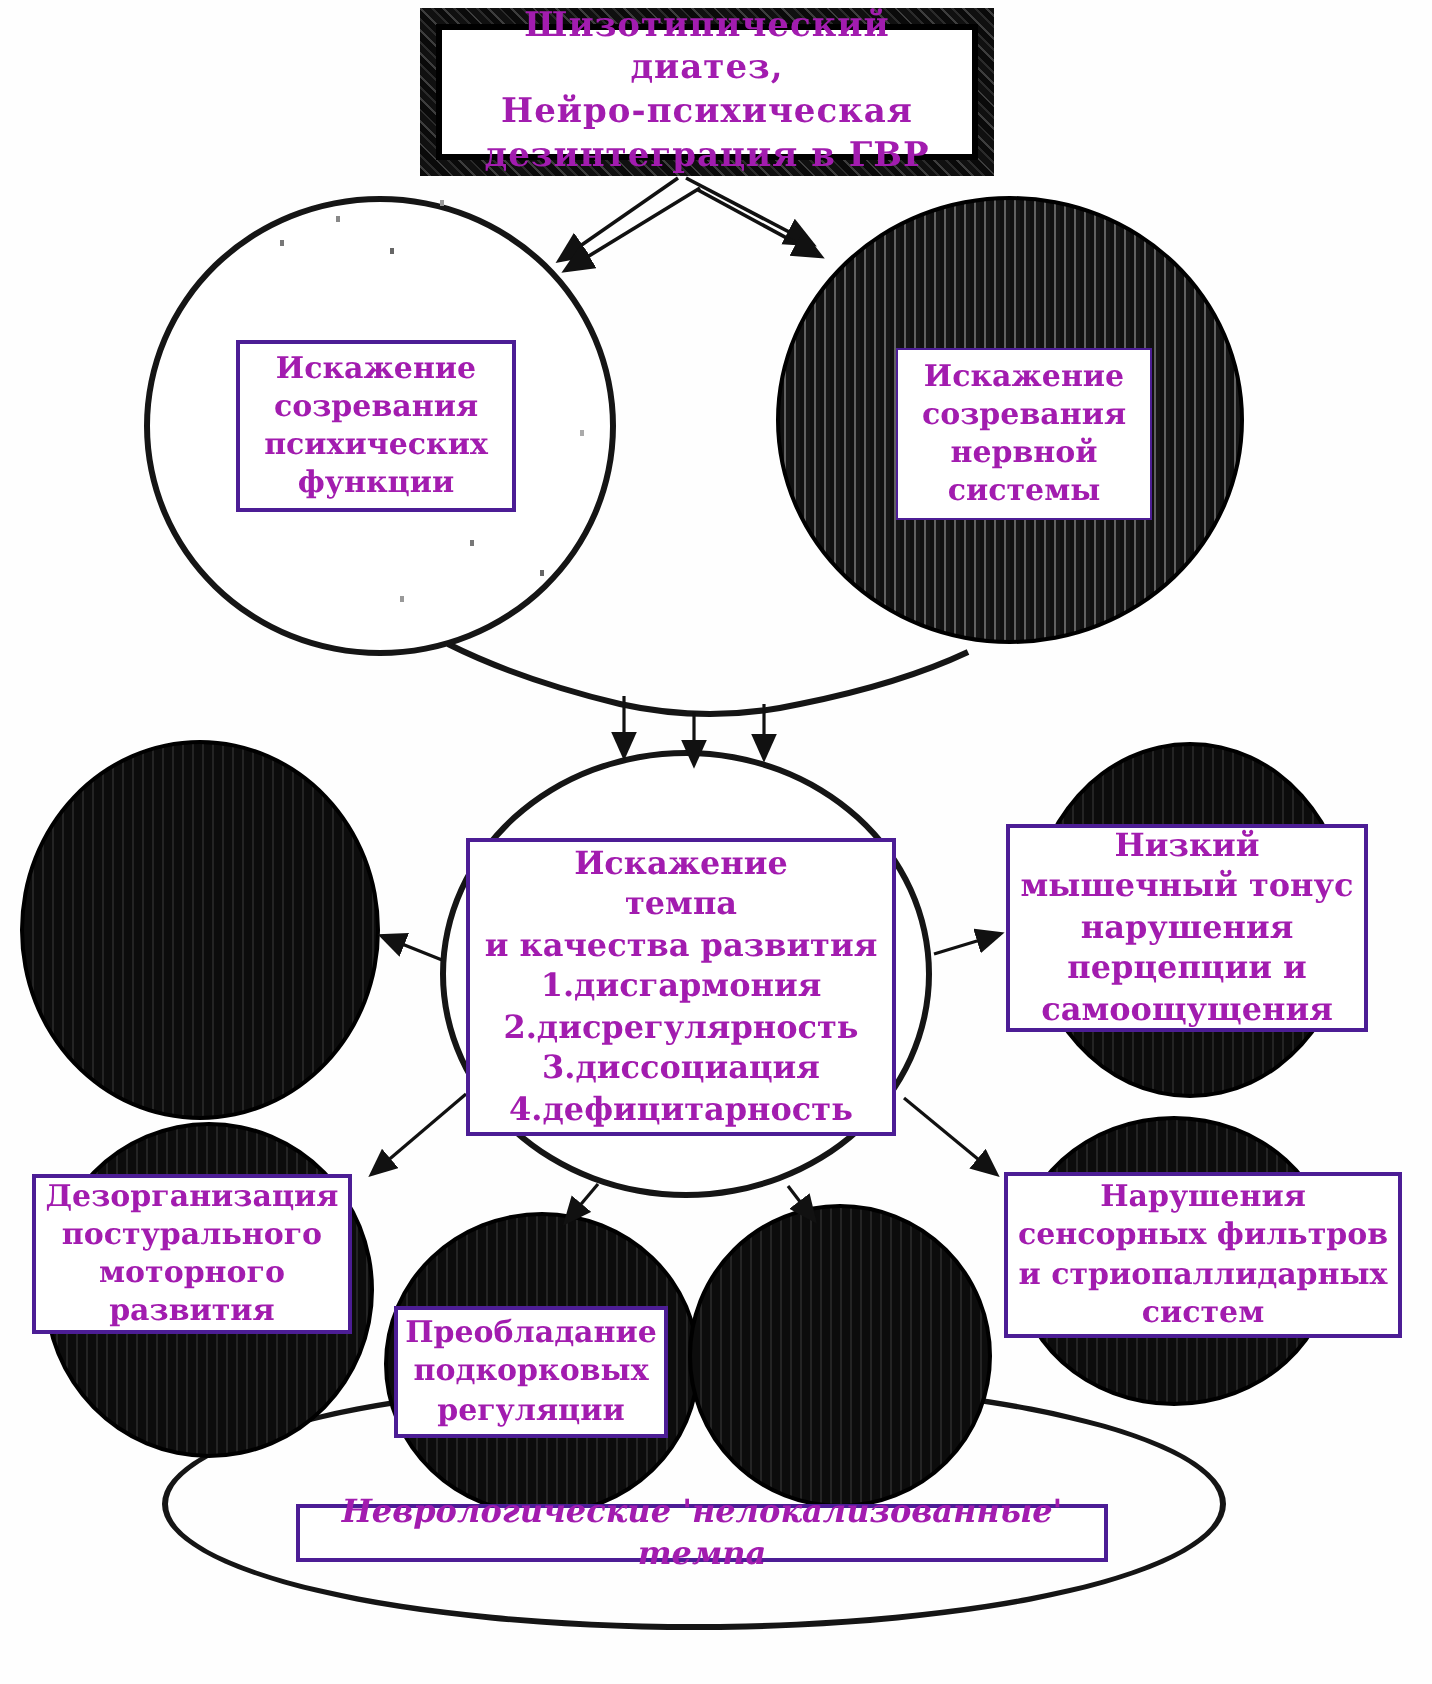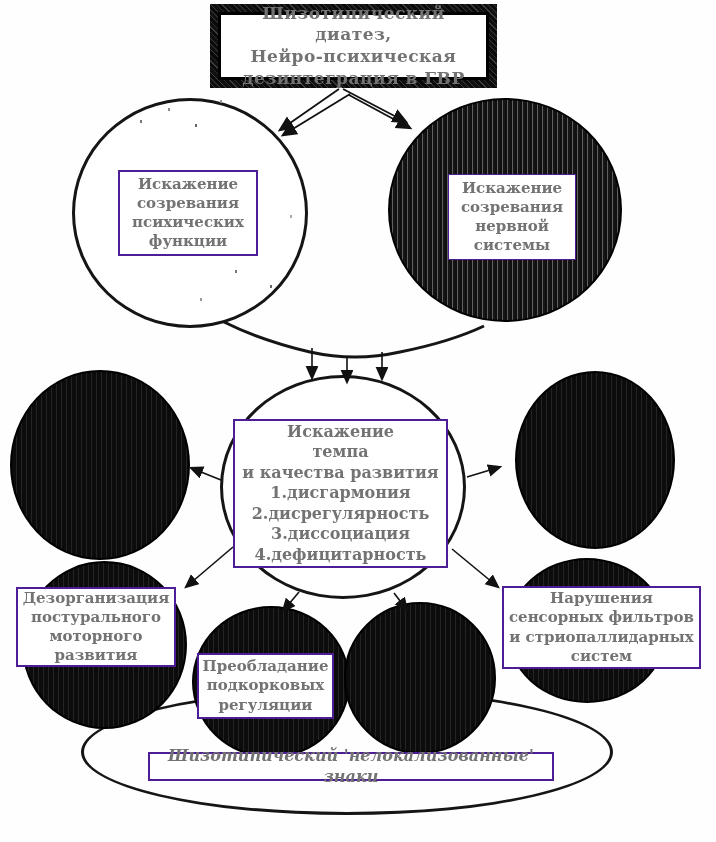--- a/index.html
+++ b/index.html
@@ -1,18 +1,18 @@
 <!DOCTYPE html>
 <html><head>
 <meta charset="utf-8">
 <style>
   html,body{margin:0;padding:0;background:#e8e8e8;}
   #canvas{
     position:relative;width:716px;height:842px;background:#fefefe;
-    font-family:"DejaVu Serif", serif; color:#737373; overflow:hidden;
+    font-family:"DejaVu Serif", serif; color:#a21caf; overflow:hidden;
     margin:0 auto;
   }
   .circle{position:absolute;border-radius:50%;box-sizing:border-box;}
   .circle.white{background:#fff;border:3px solid #151515;z-index:2;}
   .circle.hatched{
     background:repeating-linear-gradient(90deg,#101010 0 2px,#606060 2px 3px,#161616 3px 5px);
     border:2px solid #000;z-index:2;
   }
   .circle.solid{
     background:repeating-linear-gradient(90deg,#0c0c0c 0 4px,#242424 4px 5px);
@@ -117,31 +117,36 @@
 
   <div class="label-box fz16" style="left:233px;top:419px;width:215px;height:149px;border-width:2.5px;">Искажение
 темпа
 и качества развития
 1.дисгармония
 2.дисрегулярность
 3.диссоциация
 4.дефицитарность</div>
 
 
+  <div class="label-box fz16" style="left:503px;top:412px;width:181px;height:104px;">Низкий
+мышечный тонус
+нарушения
+перцепции и
+самоощущения</div>
 
   <div class="label-box fz15" style="left:16px;top:587px;width:160px;height:80px;">Дезорганизация
 постурального
 моторного
 развития</div>
 
   <div class="label-box fz15" style="left:197px;top:653px;width:137px;height:66px;">Преобладание
 подкорковых
 регуляции</div>
 
 
   <div class="label-box fz15" style="left:502px;top:586px;width:199px;height:83px;">Нарушения
 сенсорных фильтров
 и стриопаллидарных
 систем</div>
 
-  <div class="label-box" id="footer-box">Шизотипический 'нелокализованные' знаки</div>
+  <div class="label-box" id="footer-box">Неврологические 'нелокализованные' темпа</div>
 
 </div>
 
 </body></html>

